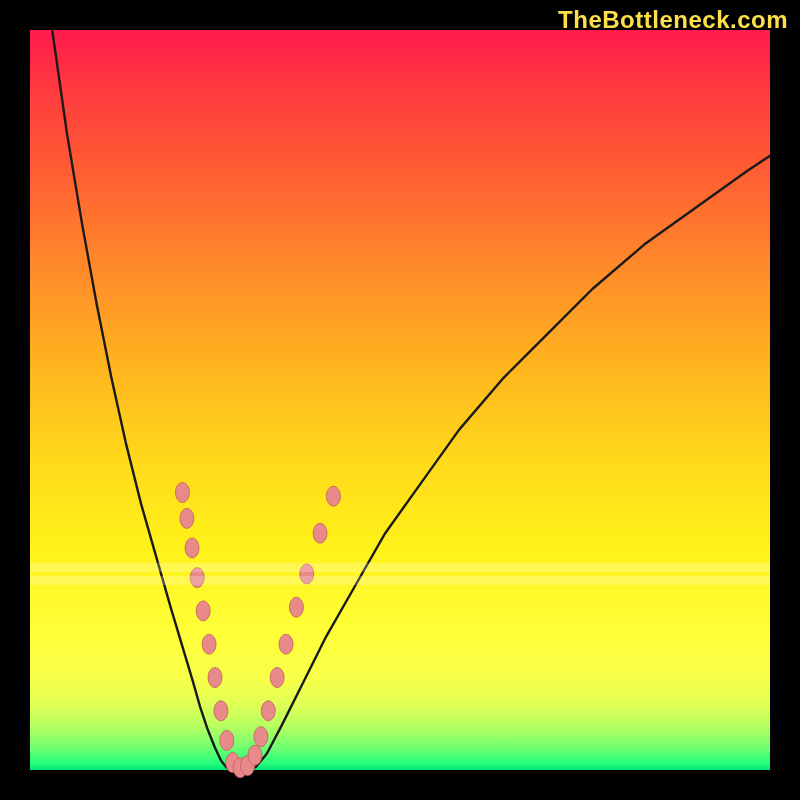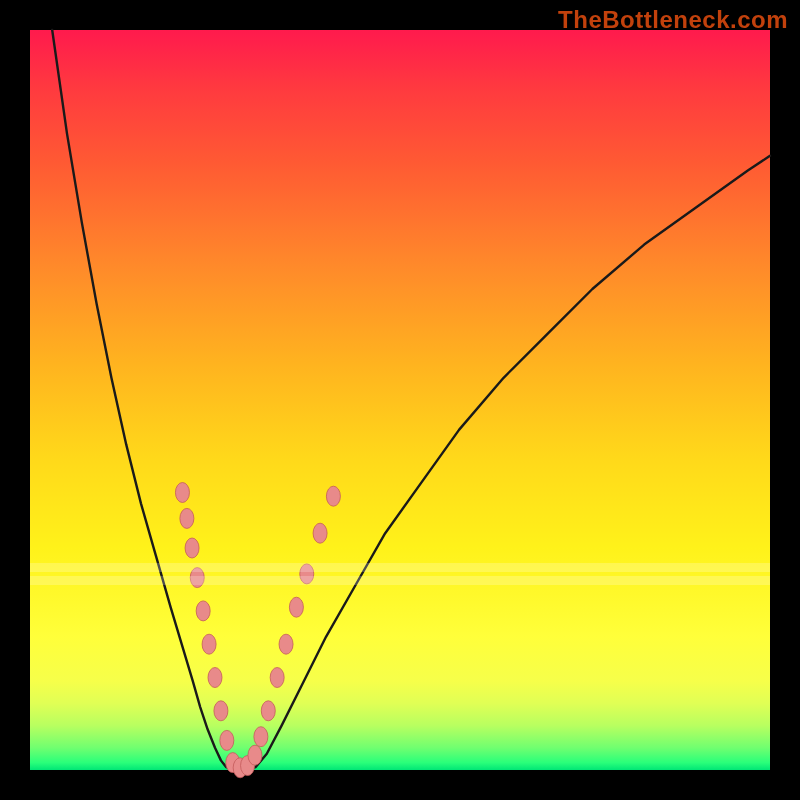--- a/index.html
+++ b/index.html
@@ -32,21 +32,21 @@
       #2aff7a 99%,
       #00e676 100%);
   }
   .watermark {
     position: absolute;
     top: 6px;
     right: 12px;
     font-family: Arial, Helvetica, sans-serif;
     font-size: 24px;
     font-weight: 600;
-    color: #c2410c;
+    color: #fde047;
     letter-spacing: 0.5px;
   }
   svg.curves {
     position: absolute;
     left: 0; top: 0;
     width: 740px; height: 740px;
     overflow: visible;
   }
   .band {
     position: absolute;

